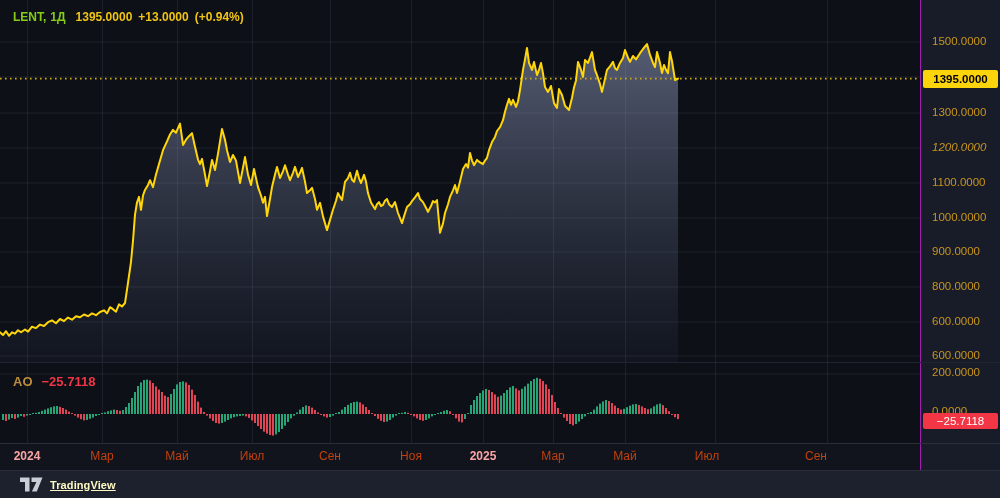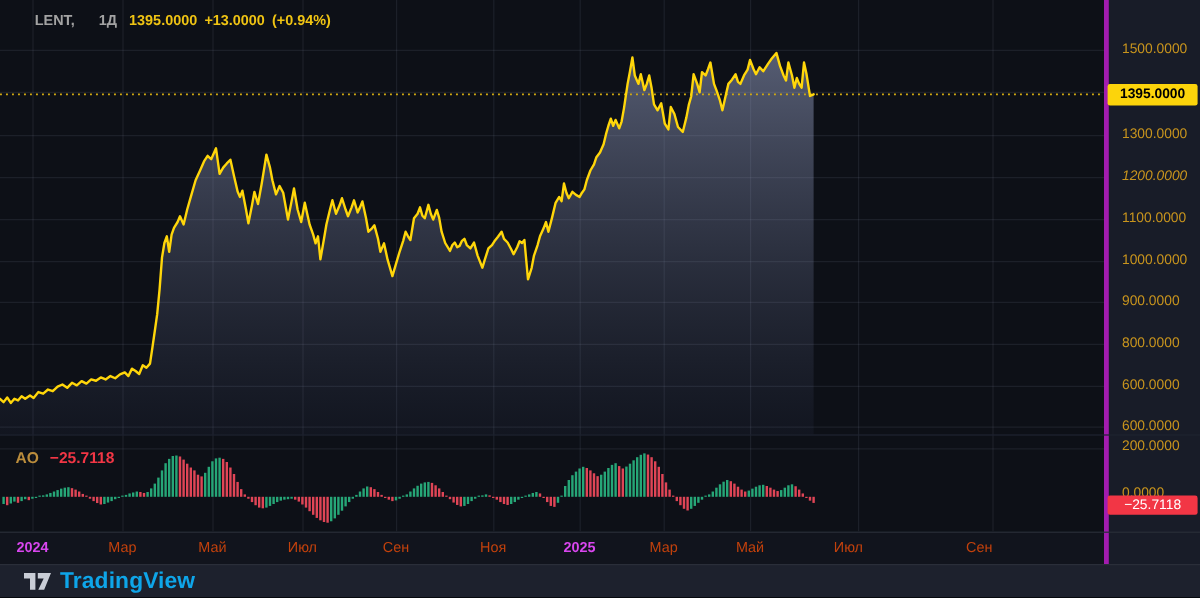--- a/index.html
+++ b/index.html
@@ -1,39 +1,39 @@
 <!DOCTYPE html>
 <html><head>
 <meta charset="utf-8">
 <style>
   html,body{margin:0;padding:0;background:#000;}
   *{box-sizing:border-box;font-family:"Liberation Sans",sans-serif;}
   #app{position:relative;width:1000px;height:498px;background:#0d1017;overflow:hidden;}
   #chart-svg{position:absolute;left:0;top:0;}
   .legend{position:absolute;left:13px;top:10px;z-index:6;font-size:12px;font-weight:bold;white-space:nowrap;}
-  .legend .sym{color:#a3a3a3;margin-right:4px;margin-left:16px;}
+  .legend .sym{color:#84cc16;margin-right:4px;}
   .legend .val{color:#f0c413;margin-left:6px;}
   .ao-legend{position:absolute;left:13px;top:374px;z-index:6;font-size:13px;font-weight:bold;white-space:nowrap;}
   .ao-legend .ao-name{color:#bb8d3c;margin-right:9px;}
   .ao-legend .ao-val{color:#f23645;}
-  #price-axis{position:absolute;left:920px;top:0;width:80px;height:470px;background:#181c28;border-left:4px solid #a21caf;z-index:4;}
+  #price-axis{position:absolute;left:920px;top:0;width:80px;height:470px;background:#181c28;border-left:1px solid #a21caf;z-index:4;}
   .ax-label{position:absolute;left:11px;font-size:11.5px;color:#c8941d;white-space:nowrap;}
   #time-axis{position:absolute;left:0;top:443px;width:920px;height:27px;background:#11141d;z-index:4;}
   .t-label{position:absolute;top:6px;transform:translateX(-50%);font-size:12px;color:#c2410c;white-space:nowrap;}
-  .t-label.bold{font-weight:bold;color:#d946ef;}
+  .t-label.bold{font-weight:bold;color:#fca5a5;}
   .sep{position:absolute;left:0;width:1000px;height:1px;z-index:5;}
   #sep-pane{top:362px;background:#1f2430;}
   #sep-time{top:443px;background:#2a2e39;}
   .badge{position:absolute;z-index:7;font-size:11.5px;display:flex;align-items:center;justify-content:center;border-radius:2px;}
   #price-badge{left:923px;top:70px;width:75px;height:18px;background:#fcd40b;color:#000;font-weight:bold;}
   #ao-badge{left:923px;top:413px;width:75px;height:16px;background:#f23645;color:#fff;}
   #footer{position:absolute;left:0;top:470px;width:1000px;height:28px;background:#1d212d;border-top:1px solid #2a2e39;z-index:5;display:flex;align-items:center;}
   .tv-logo{display:flex;align-items:center;margin-left:20px;cursor:pointer;}
   .tv-logo svg{display:block;margin-right:7px;}
-  .tv-logo .brand{color:#0ea5e9;font-size:19px;font-weight:600;letter-spacing:.1px;}
+  .tv-logo .brand{color:#fef9c3;font-size:11px;font-weight:600;letter-spacing:.1px;text-decoration:underline;}
 </style>
 </head>
 <body>
 
 <div id="app">
 
   <svg id="chart-svg" width="920" height="443" viewBox="0 0 920 443">
     <defs>
       <linearGradient id="areaFill" gradientUnits="userSpaceOnUse" x1="0" y1="42" x2="0" y2="362">
         <stop offset="0" stop-color="#5a6178" stop-opacity="0.95"></stop>

